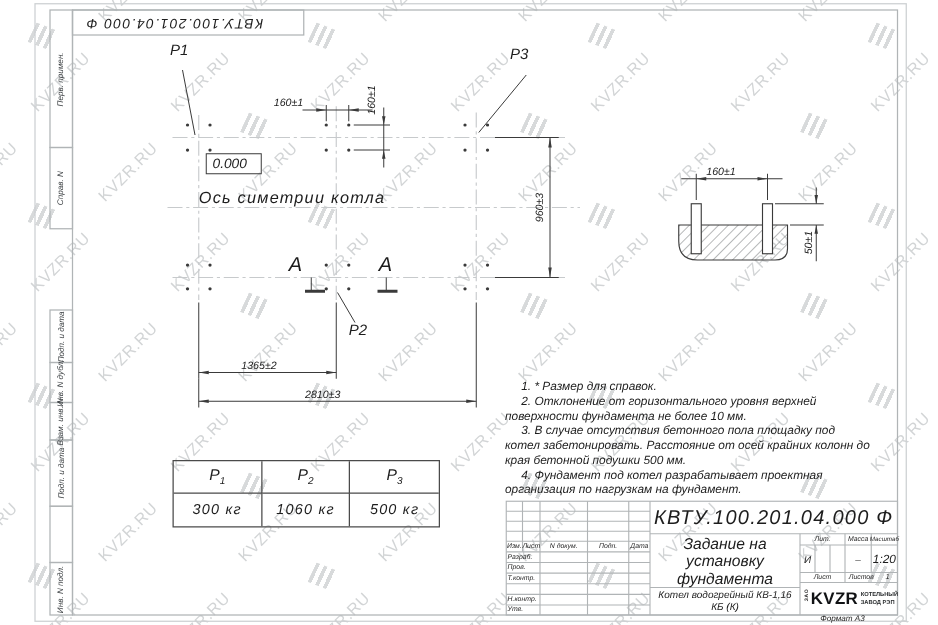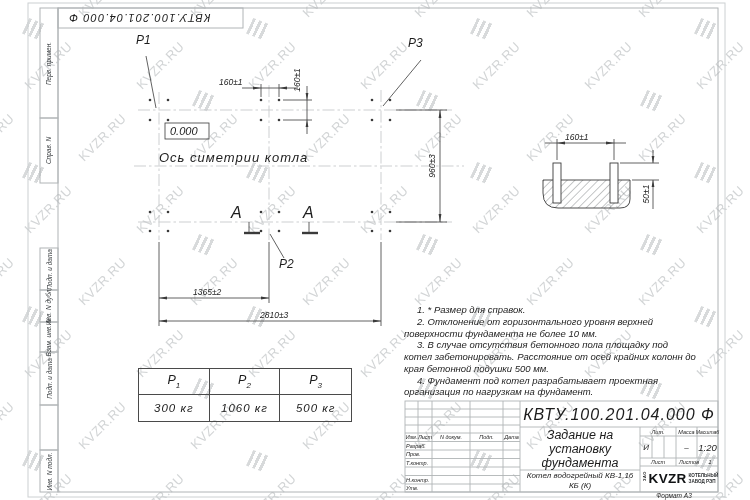--- a/index.html
+++ b/index.html
@@ -338,21 +338,21 @@
   <div class="lbl" style="left:165px;top:123px;width:44px;height:16px;line-height:16px;padding-left:5px;font-size:11px;box-sizing:border-box">0.000</div>
   <div class="lbl" style="left:159px;top:150px;font-size:13px;letter-spacing:1px">Ось симетрии котла</div>
   <div class="lbl dim" style="left:219px;top:77px;width:36px">160±1</div>
   <div class="lbl dim rot" style="left:280px;top:75px;width:34px;height:10px">
       <span>160±1</span>
     </div>
   <div class="lbl dim rot" style="left:414px;top:161px;width:36px;height:10px">
       <span>960±3</span>
     </div>
   <div class="lbl dim" style="left:193px;top:287px;width:42px">1365±2</div>
-  <div class="lbl dim" style="left:260px;top:310px;width:52px">2810±3</div>
+  <div class="lbl dim" style="left:244px;top:310px;width:52px">2810±3</div>
   <div class="lbl" style="left:231px;top:204px;font-size:16px">А</div>
   <div class="lbl" style="left:303px;top:204px;font-size:16px">А</div>
 
   <div class="lbl dim" style="left:565px;top:132px;width:40px">160±1</div>
   <div class="lbl dim rot" style="left:629px;top:189px;width:34px;height:10px">
       <span>50±1</span>
     </div>
 
   <div id="notes">
     <p>1. * Размер для справок.</p>

